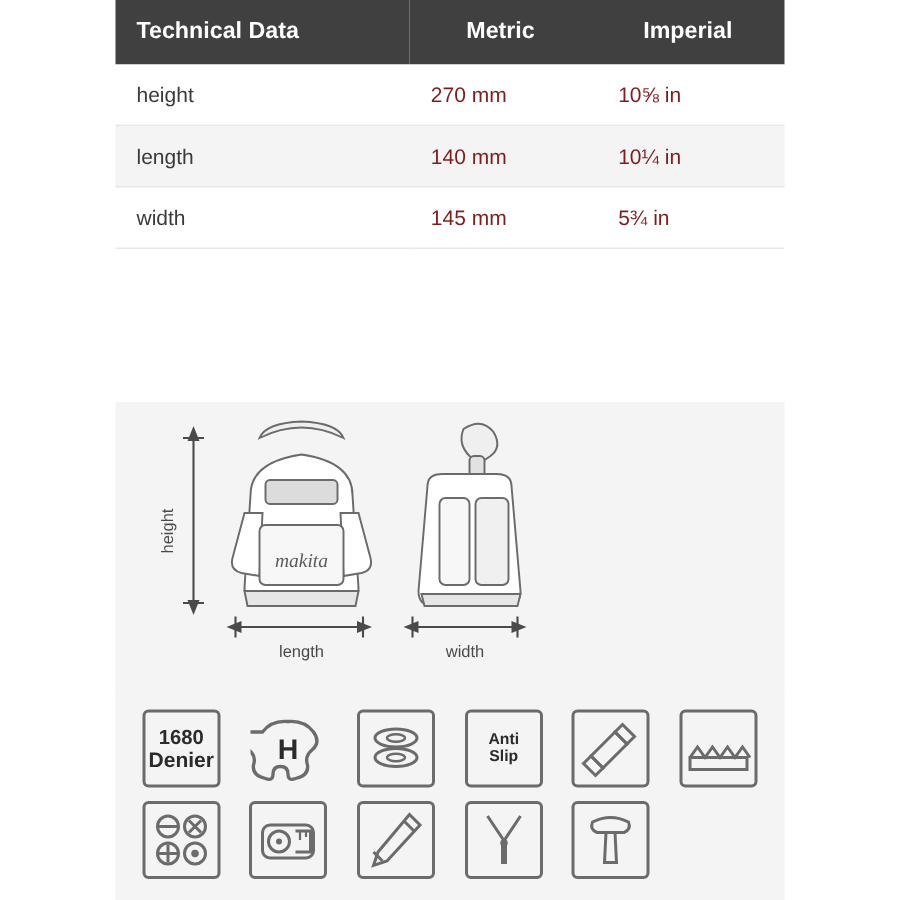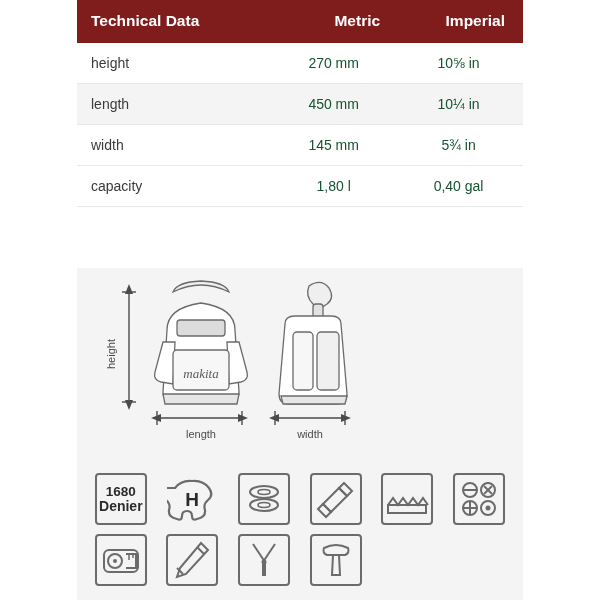--- a/index.html
+++ b/index.html
@@ -18,43 +18,43 @@
 
   
   .spec-table {
     position: absolute;
     left: 77px; top: 0px;
     width: 446px;
     border-collapse: collapse;
     table-layout: fixed;
   }
   .spec-table th {
-    background: #7f1d1d;
+    background: #404040;
     color: #ffffff;
     font-size: 15.5px;
     font-weight: bold;
     padding: 12px 14px 13px 14px;
     text-align: left;
   }
   .spec-table th.num {
-    text-align: right;
+    text-align: center;
     padding-right: 18px;
   }
   .spec-table td {
     font-size: 14px;
     color: #3a3a3a;
     padding: 12px 14px 12px 14px;
     border-bottom: 1px solid #e8e8e8;
     background: #ffffff;
   }
   .spec-table tr.alt td { background: #f4f4f4; }
   .spec-table td.num {
-    text-align: center;
+    text-align: left;
     padding-right: 18px;
-    color: #14532d;
+    color: #7f1d1d;
   }
   .col-label { width: 44%; }
   .col-metric { width: 28%; }
   .col-imperial { width: 28%; }
 
   
   .diagram {
     position: absolute;
     left: 77px; top: 268px;
     width: 446px; height: 195px;
@@ -120,32 +120,27 @@
       </tr>
     </thead>
     <tbody>
       <tr>
         <td>height</td>
         <td class="num">270 mm</td>
         <td class="num">10⅝ in</td>
       </tr>
       <tr class="alt">
         <td>length</td>
-        <td class="num">450 mm</td>
+        <td class="num">140 mm</td>
         <td class="num">10¼ in</td>
       </tr>
       <tr>
         <td>width</td>
         <td class="num">145 mm</td>
         <td class="num">5¾ in</td>
-      </tr>
-      <tr>
-        <td>capacity</td>
-        <td class="num">1,80 l</td>
-        <td class="num">0,40 gal</td>
       </tr>
     </tbody>
   </table>
 
   <div class="diagram">
     <svg width="446" height="195" viewBox="0 0 446 195" xmlns="http://www.w3.org/2000/svg">
 
       <g stroke="#4a4a4a" stroke-width="1.4" fill="none">
         <line x1="52" y1="22" x2="52" y2="136"></line>
         <line x1="45" y1="24" x2="59" y2="24"></line>
@@ -214,20 +209,26 @@
 
     <div class="icon-cell">
       <svg width="44" height="40" viewBox="0 0 44 40">
         <ellipse cx="22" cy="13" rx="14" ry="6" fill="none" stroke="#6b6b6b" stroke-width="2"></ellipse>
         <ellipse cx="22" cy="13" rx="6" ry="2.5" fill="none" stroke="#6b6b6b" stroke-width="1.6"></ellipse>
         <ellipse cx="22" cy="26" rx="14" ry="6" fill="none" stroke="#6b6b6b" stroke-width="2"></ellipse>
         <ellipse cx="22" cy="26" rx="6" ry="2.5" fill="none" stroke="#6b6b6b" stroke-width="1.6"></ellipse>
       </svg>
     </div>
 
+    <div class="icon-cell">
+      <div class="icon-text">
+        <span class="anti">Anti</span>
+        <span class="anti">Slip</span>
+      </div>
+    </div>
 
     <div class="icon-cell">
       <svg width="44" height="44" viewBox="0 0 44 44">
         <path d="M30 6 l8 8 l-5 5 l-8 -8 z" fill="none" stroke="#6b6b6b" stroke-width="2"></path>
         <path d="M25 11 l8 8 l-16 16 l-8 -8 z" fill="none" stroke="#6b6b6b" stroke-width="2"></path>
         <path d="M9 27 l8 8 l-5 5 l-8 -8 z" fill="none" stroke="#6b6b6b" stroke-width="2"></path>
       </svg>
     </div>
 
     <div class="icon-cell">

